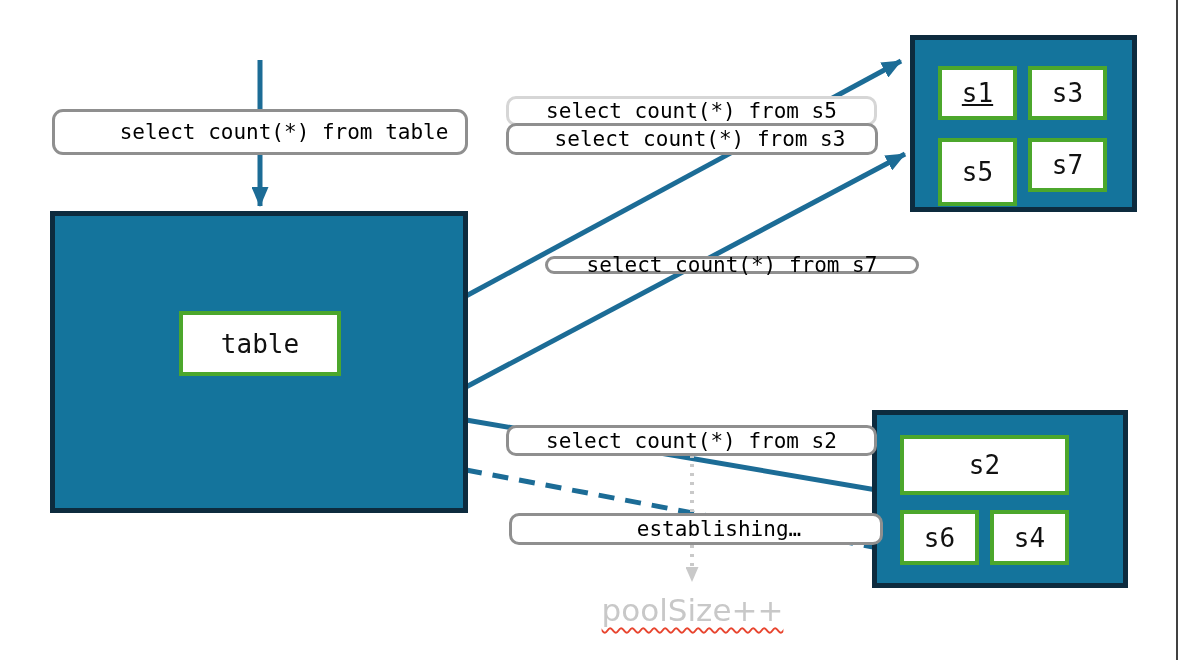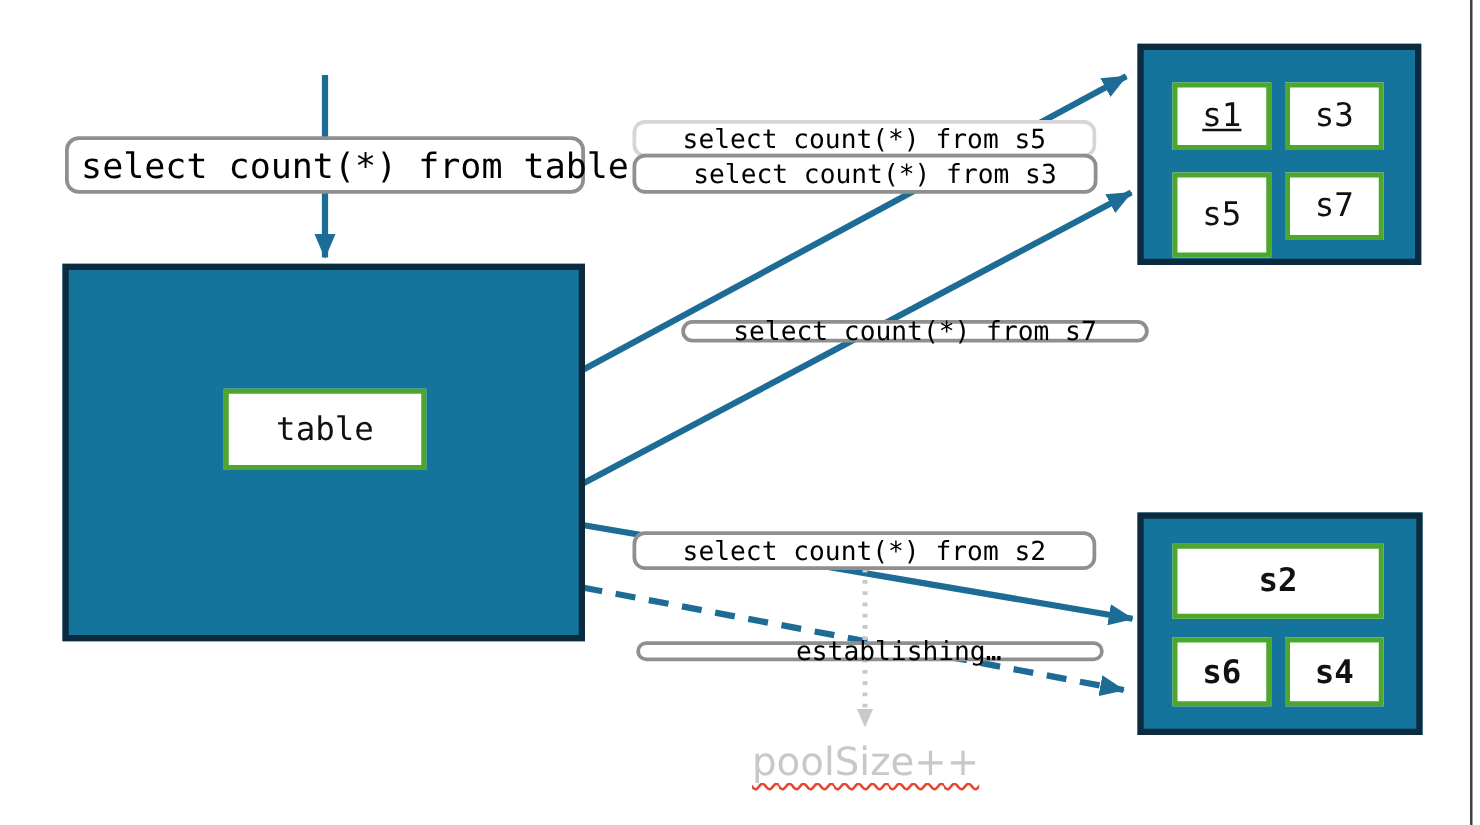--- a/index.html
+++ b/index.html
@@ -18,21 +18,21 @@
     position:absolute;background:#ffffff;border:4px solid #4CA72C;
     display:flex;align-items:center;justify-content:center;
     font-size:26px;color:#111111;
   }
   
   .lbl{
     position:absolute;background:#ffffff;border:3px solid #8F8F8F;border-radius:10px;
     display:flex;align-items:center;justify-content:center;
     font-size:21px;color:#000000;z-index:3;white-space:nowrap;
   }
-  .lbl.big{font-size:28px;border-radius:11px;padding-left:48px;}
+  .lbl.big{font-size:21px;border-radius:11px;padding-left:48px;}
   .lbl.light{border-color:#D6D6D6;z-index:3;}
   .lbl.over{z-index:4;padding-left:16px;}
   .annotation{
     position:absolute;z-index:3;text-align:center;
     font-family:"DejaVu Sans","Liberation Sans",sans-serif;
     font-size:31px;color:#C8C8C8;
     text-decoration-line:underline;text-decoration-style:wavy;
     text-decoration-color:#E8442E;text-decoration-thickness:2px;
     text-underline-offset:6px;
   }
@@ -82,21 +82,21 @@
       <span>s3</span>
     </div>
     <div class="cell" style="left:23px;top:98px;width:79px;height:68px;">
       <span>s5</span>
     </div>
     <div class="cell" style="left:113px;top:98px;width:79px;height:54px;">
       <span>s7</span>
     </div>
   </div>
 
-  <div class="node" style="left:910px;top:410px;width:228px;height:178px;font-weight:bold;">
+  <div class="node" style="left:872px;top:410px;width:256px;height:178px;">
     <div class="cell" style="left:23px;top:20px;width:169px;height:60px;">
       <span>s2</span>
     </div>
     <div class="cell" style="left:23px;top:95px;width:79px;height:55px;">
       <span>s6</span>
     </div>
     <div class="cell" style="left:113px;top:95px;width:79px;height:55px;">
       <span>s4</span>
     </div>
   </div>
@@ -104,19 +104,19 @@
   <div class="lbl big" style="left:52px;top:109px;width:416px;height:46px;">select count(*) from table</div>
 
   <div class="lbl light" style="left:506px;top:96px;width:371px;height:30px;">select count(*) from s5</div>
 
   <div class="lbl over" style="left:506px;top:123px;width:372px;height:32px;">select count(*) from s3</div>
 
   <div class="lbl" style="left:545px;top:256px;width:374px;height:18px;">select count(*) from s7</div>
 
   <div class="lbl" style="left:506px;top:425px;width:371px;height:31px;text-align:center;">select count(*) from s2</div>
 
-  <div class="lbl" style="left:509px;top:513px;width:374px;height:16px;padding-left:46px;">establishing…</div>
+  <div class="lbl" style="left:509px;top:513px;width:374px;height:32px;padding-left:46px;">establishing…</div>
 
   <div class="annotation" style="left:585px;top:592px;width:215px;">poolSize++</div>
 
   <div class="slide-edge" style="left:1176px;"></div>
 
 </div>
 
 </body></html>

